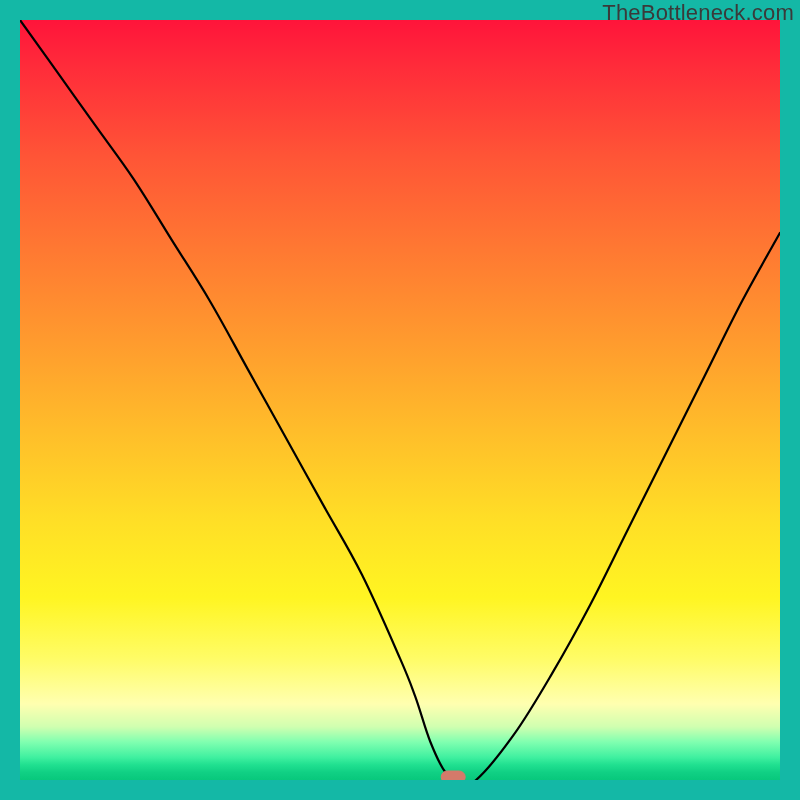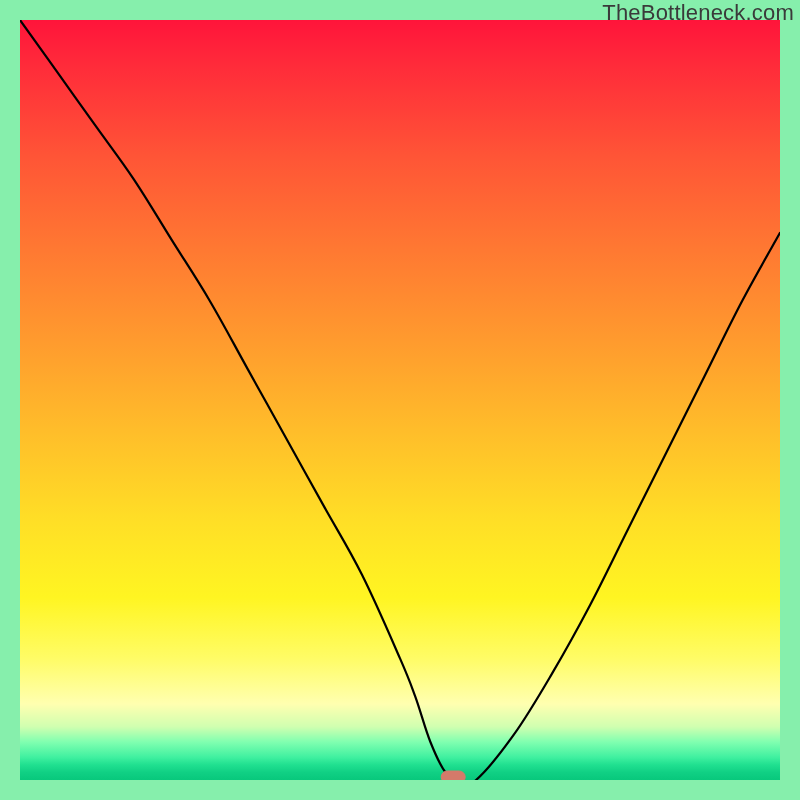--- a/index.html
+++ b/index.html
@@ -8,21 +8,21 @@
     width: 800px;
     height: 800px;
     overflow: hidden;
     background: #000;
     font-family: Arial, Helvetica, sans-serif;
   }
   .frame {
     position: relative;
     width: 800px;
     height: 800px;
-    background: #86efac;
+    background: #14b8a6;
   }
   .plot {
     position: absolute;
     left: 20px;
     top: 20px;
     width: 760px;
     height: 760px;
     background: linear-gradient(to bottom,
       #ff143a 0%,
       #ff2b3a 6%,

